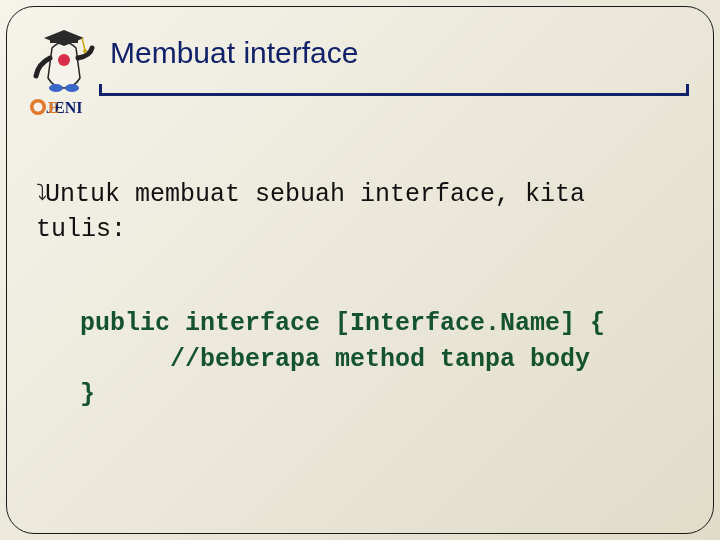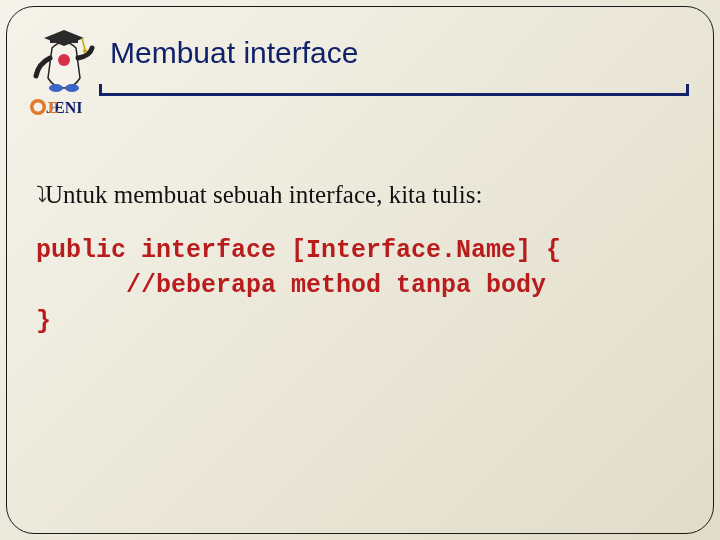--- a/index.html
+++ b/index.html
@@ -67,37 +67,38 @@
   .body {
     position: absolute;
     top: 178px;
     left: 36px;
     right: 36px;
     color: #111;
   }
   .bullet-para {
     font-size: 25px;
     line-height: 1.38;
-    font-family: Liberation Serif, serif;
-    margin-bottom: 20px;
+    font-family: Liberation Mono, monospace;
+    margin-bottom: 59px;
   }
   .bullet-glyph {
     color: #2a2a2a;
     font-size: 22px;
     vertical-align: 1px;
     margin-right: 0;
     letter-spacing: -2px;
   }
   .codeblock {
     font-family: "Courier New", Courier, monospace;
     font-size: 25px;
     font-weight: bold;
     line-height: 1.42;
     white-space: pre;
-    color: #b91c1c;
+    color: #14532d;
+    margin-left: 44px;
   }
 </style>
 </head>
 <body>
 
 <div class="frame"></div>
 
 <div class="header">
   <div class="logo-stack">
     

